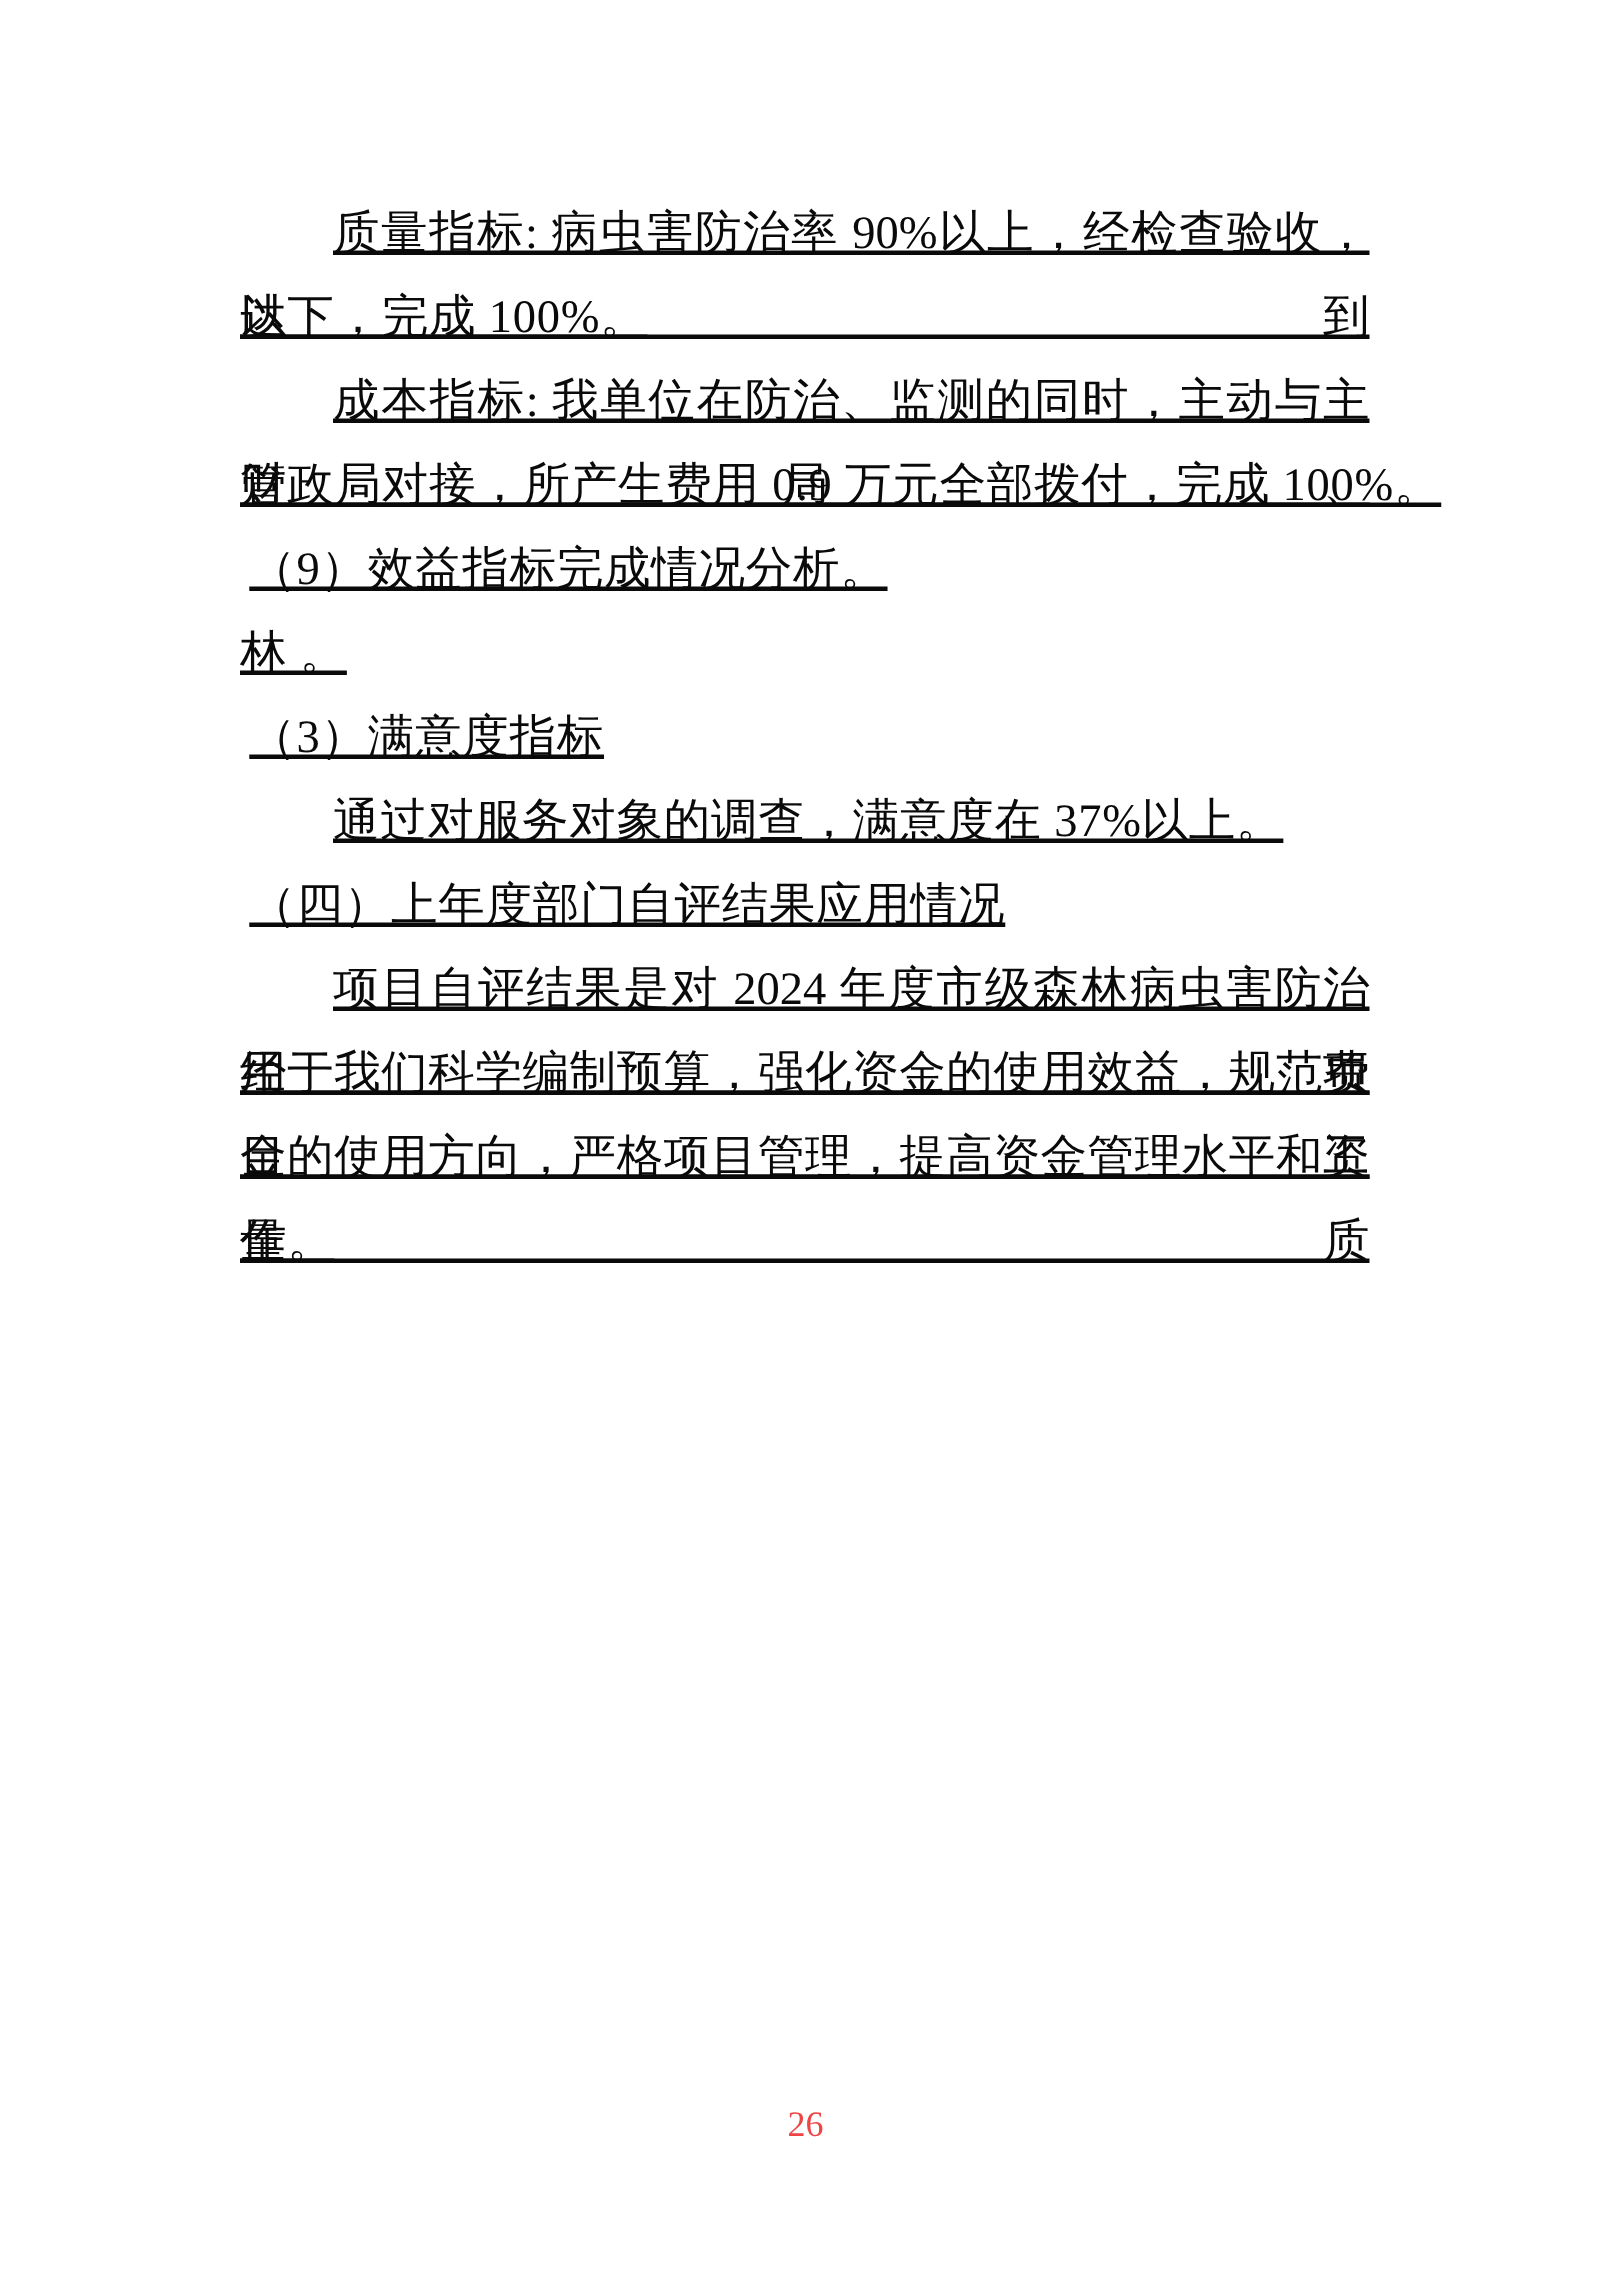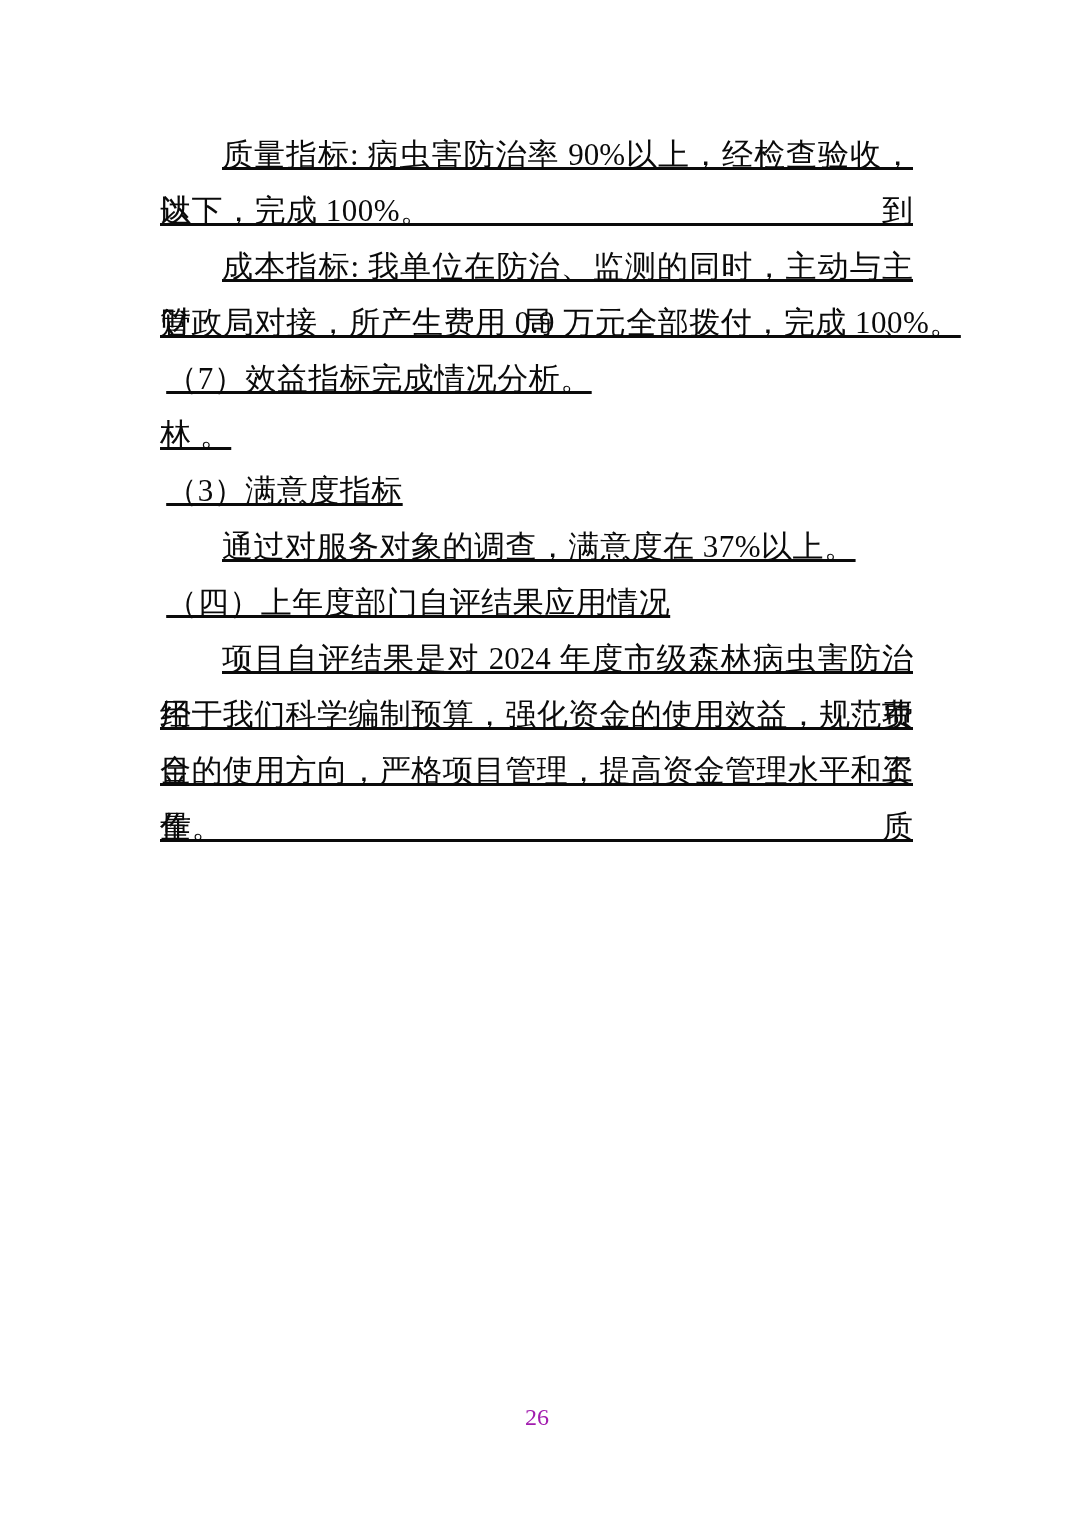--- a/index.html
+++ b/index.html
@@ -43,33 +43,33 @@
   
   .line.ip { text-indent: 0.2em; }
   .page-number {
     position: absolute;
     left: 0;
     top: 1400px;
     width: 100%;
     text-align: center;
     font-size: 24px;
     line-height: 34px;
-    color: #a21caf;
+    color: #ef4444;
   }
 </style>
 </head>
 <body>
 
 <div class="page">
   <div class="doc-body">
       <div class="line i2 j">质量指标: 病虫害防治率 90%以上，经检查验收， 达到</div>
       <div class="line">以下，完成 100%。</div>
       <div class="line i2 j">成本指标: 我单位在防治、监测的同时，主动与主管局、</div>
       <div class="line">财政局对接，所产生费用 0.9 万元全部拨付，完成 100%。</div>
-      <div class="line ip">（7）效益指标完成情况分析。</div>
+      <div class="line ip">（9）效益指标完成情况分析。</div>
       <div class="line">林 。</div>
       <div class="line ip">（3）满意度指标</div>
       <div class="line i2">通过对服务对象的调查，满意度在 37%以上。</div>
       <div class="line ip">（四）上年度部门自评结果应用情况</div>
       <div class="line i2 j">项目自评结果是对 2024 年度市级森林病虫害防治经费</div>
       <div class="line j">用于我们科学编制预算，强化资金的使用效益，规范项目资</div>
       <div class="line j">金的使用方向，严格项目管理，提高资金管理水平和工作质</div>
       <div class="line">量。</div>
     </div>
   <div class="page-number">26</div>

